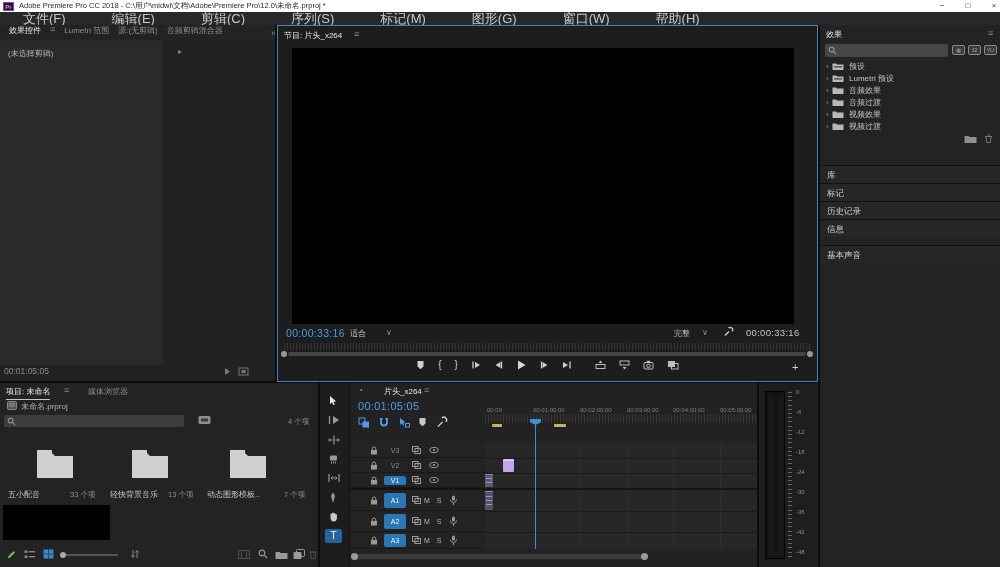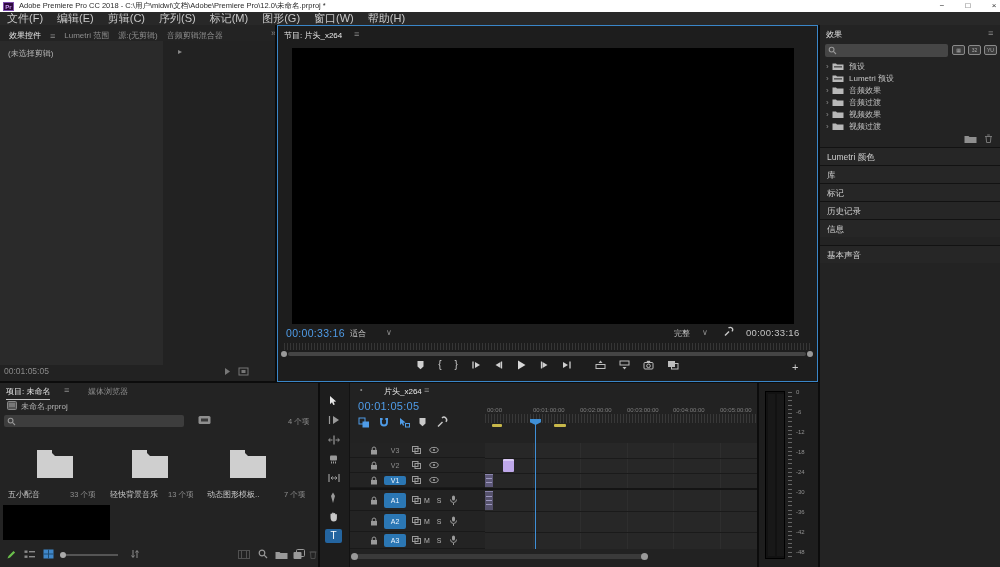--- a/index.html
+++ b/index.html
@@ -16,24 +16,24 @@
   .small{font-size:8px}
   .dim{color:#8e8e8e}
   
   #titlebar{left:0;top:0;width:1000px;height:12px;background:#ffffff;display:flex;align-items:center}
   #titlebar .title{font-size:7.5px;color:#2b2b2b;margin-left:5px;white-space:nowrap}
   .winbtn{position:absolute;top:0;width:16px;height:12px;text-align:center;font-size:8px;color:#333;line-height:12px}
   #prbadge{width:11px;height:9px;margin-left:3px;background:#2e0a3e;border:1px solid #7e4fae;
     color:#c79af0;font-size:6px;font-weight:bold;text-align:center;line-height:8px}
   
   #menubar{left:0;top:12px;width:1000px;height:13px;background:#282828;display:flex;align-items:center}
-  #menubar span{font-size:11px;color:#c9c9c9;padding:0 7px;white-space:nowrap}
+  #menubar span{font-size:13px;color:#c9c9c9;padding:0 23px;white-space:nowrap}
   
   #ecp{left:0;top:25px;width:275px;height:356px;background:#222}
-  #ecp .tabbar{position:absolute;left:0;top:0;width:100%;height:16px;background:#232323;display:flex;align-items:flex-end}
+  #ecp .tabbar{position:absolute;left:0;top:0;width:100%;height:16px;background:#232323;display:flex;align-items:flex-start}
   #ecp .tabbar>*{margin-left:9px}
   .lightcol{position:absolute;left:0;top:16px;width:163px;height:324px;background:#2a2a2a}
   
   #pgm{left:277px;top:25px;width:541px;height:357px;background:#1d1d1d;border:1px solid #3a86c8}
   #pgm .video{position:absolute;left:14px;top:22px;width:502px;height:276px;background:#000}
   .ticks-h{background:repeating-linear-gradient(90deg,#4e4e4e 0 1px,transparent 1px 3px);opacity:.5}
   .scrollpill{background:#454545;border-radius:3px}
   .knob{background:#9a9a9a;border-radius:50%}
   #pgm .transport{position:absolute;left:0;top:333px;width:100%;display:flex;justify-content:center;align-items:center;gap:13px}
   .brace{font-size:10px;color:#cfcfcf;line-height:1}
@@ -280,21 +280,20 @@
       </svg>
   </div>
   <div class="ab" style="left:163px;top:108px">
     <svg width="11" height="11">
         <path d="M3 3.5 h5 l-.6 6 h-3.8 z" fill="none" stroke="#777"></path>
         <line x1="2" y1="3.5" x2="9" y2="3.5" stroke="#777"></line>
         <line x1="4.2" y1="2" x2="6.8" y2="2" stroke="#777"></line>
       </svg>
   </div>
 
-  <div class="fxhdr" style="top:122px">Lumetri 颜色</div>
   <div class="fxhdr" style="top:140px">库</div>
   <div class="fxhdr" style="top:158px">标记</div>
   <div class="fxhdr" style="top:176px">历史记录</div>
   <div class="fxhdr" style="top:194px">信息</div>
   <div class="fxhdr" style="top:220px">基本声音</div>
 </div>
 
 <div id="prj" class="panel">
   <div class="ab tab on" style="left:6px;top:3px;border-bottom:1px solid #c8c8c8;padding-bottom:2px">项目: 未命名</div>
   <div class="ab menuglyph" style="left:64px;top:3px">≡</div>

